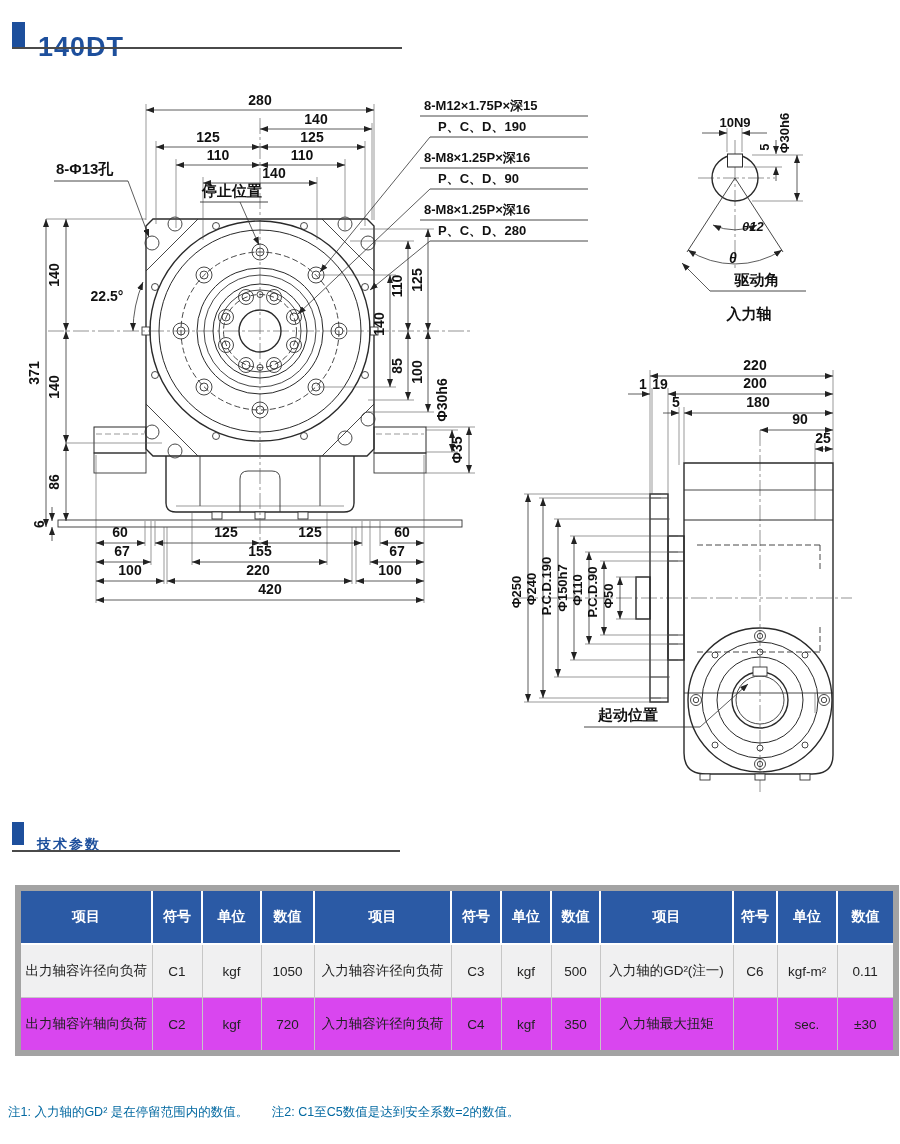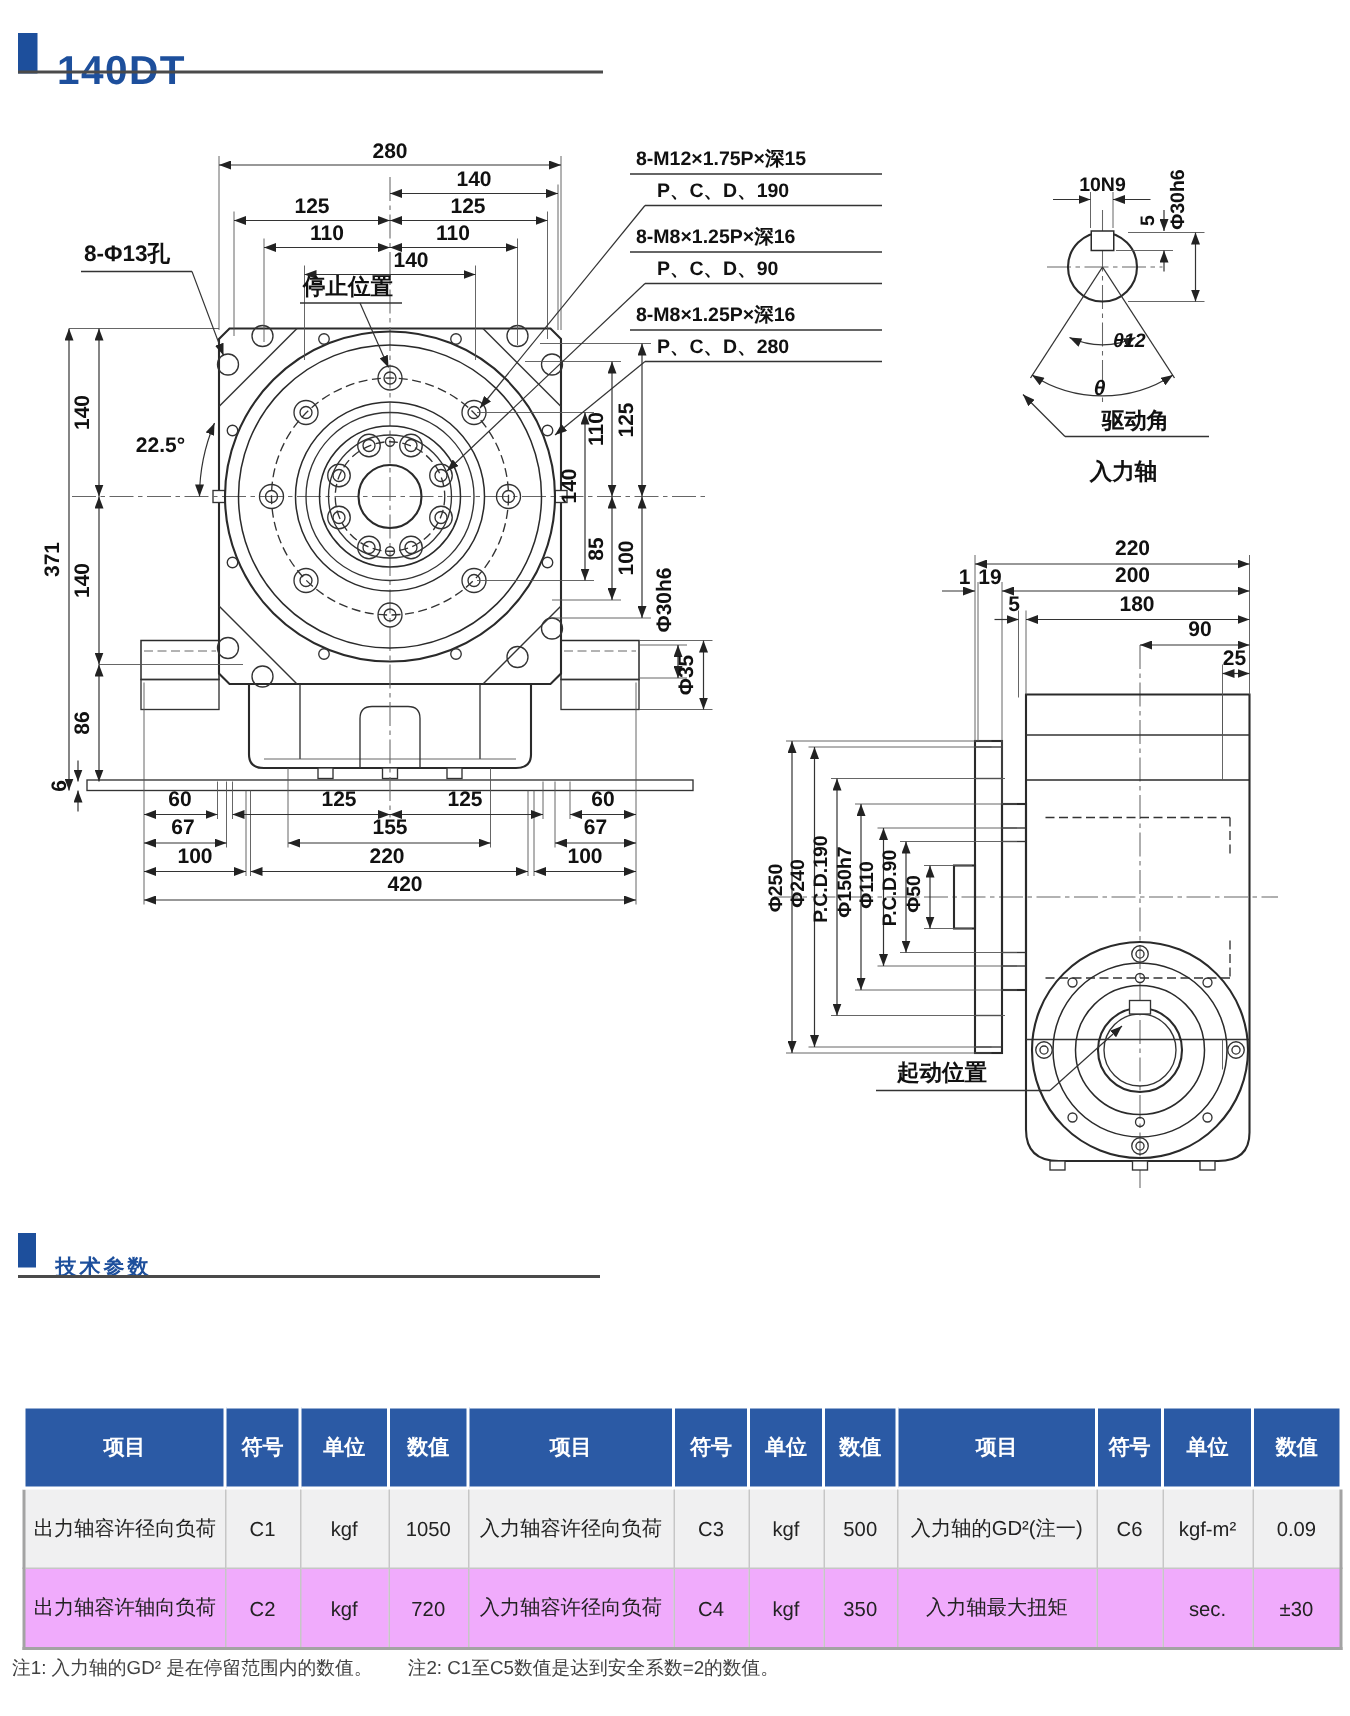--- a/index.html
+++ b/index.html
@@ -19,26 +19,26 @@
   .t5{fill:none;stroke:#555;stroke-width:0.6;}
   .dim{fill:none;stroke:#333;stroke-width:0.8;}
   .dash{stroke-dasharray:6 3;}
   .cl{fill:none;stroke:#666;stroke-width:0.7;stroke-dasharray:16 3 3 3;}
   .wf{fill:#fff;}
   .dt{font:600 14px "Liberation Sans",sans-serif;fill:#111;}
   .dt13{font:600 13px "Liberation Sans",sans-serif;fill:#111;}
   .lbl{font:600 15px "Liberation Sans",sans-serif;fill:#111;}
   .lblb{font:700 15px "Liberation Sans",sans-serif;fill:#111;}
   .it{font-style:italic;}
-  table.spec{position:absolute;left:15px;top:937px;width:878px;border-collapse:collapse;table-layout:fixed;border:2px solid #a3a3a3;}
+  table.spec{position:absolute;left:15px;top:885px;width:878px;border-collapse:collapse;table-layout:fixed;border:6px solid #a3a3a3;}
   table.spec th{background:#2b5aa5;color:#fff;font-weight:600;font-size:14px;border:2px solid #fff;height:48px;padding:2px;}
   table.spec td{border:1px solid #c6c6c6;font-size:13.5px;color:#222;text-align:center;height:48px;padding:2px 3px;margin-top:20px;}
   tr.shade td{background:#f0f0f1;}
-  tr.plain td{background:#f0abfc;}
-  .notes{position:absolute;left:8px;top:1104px;font-size:12.5px;color:#404040;}
+  tr.plain td{background:#d946ef;}
+  .notes{position:absolute;left:8px;top:1104px;font-size:12.5px;color:#0369a1;}
   .notes span{margin-right:20px;}
 </style>
 </head>
 <body>
 
 <div class="sec-head" style="top:8px;">
   <span class="sec-marker m1"></span>
   <span class="sec-title t1">140DT</span>
 </div>
 <div class="sec-rule" style="top:47px;width:390px;"></div>
@@ -479,21 +479,21 @@
     <td>C1</td>
     <td>kgf</td>
     <td>1050</td>
     <td>入力轴容许径向负荷</td>
     <td>C3</td>
     <td>kgf</td>
     <td>500</td>
     <td>入力轴的GD²(注一)</td>
     <td>C6</td>
     <td>kgf-m²</td>
-    <td>0.09</td>
+    <td>0.11</td>
   </tr>
   <tr class="plain">
     <td>出力轴容许轴向负荷</td>
     <td>C2</td>
     <td>kgf</td>
     <td>720</td>
     <td>入力轴容许径向负荷</td>
     <td>C4</td>
     <td>kgf</td>
     <td>350</td>

